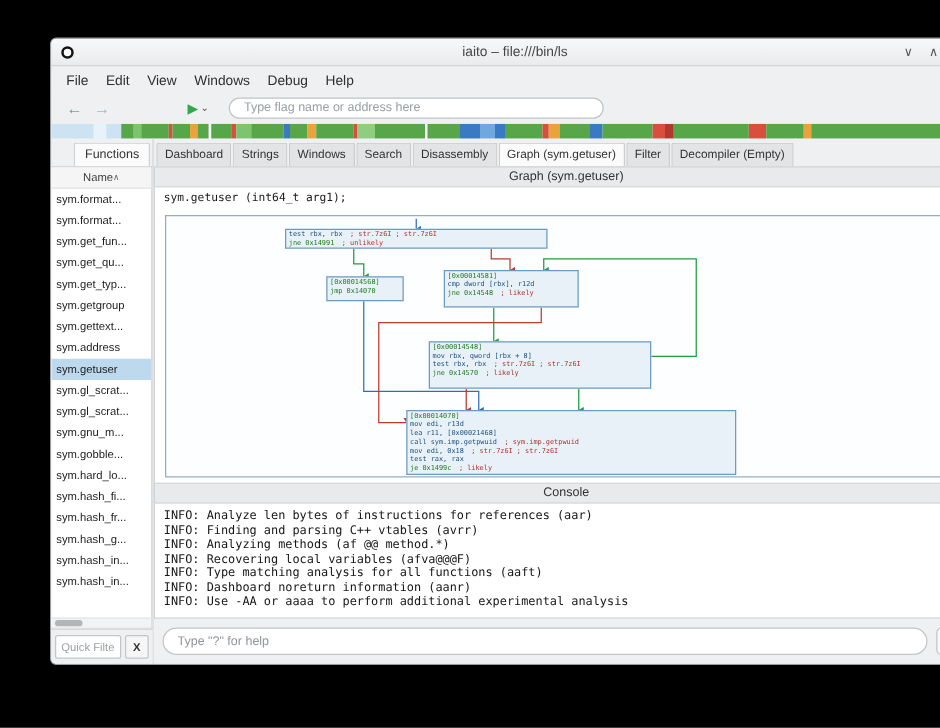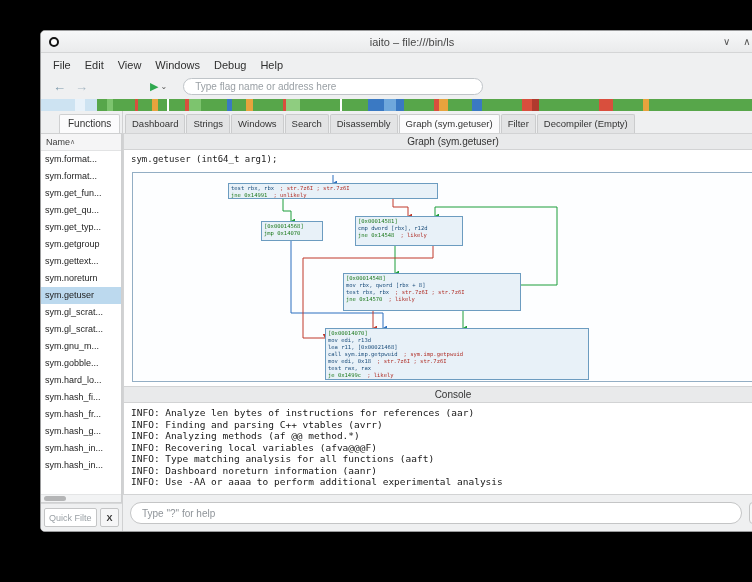--- a/index.html
+++ b/index.html
@@ -46,21 +46,21 @@
 
   
   .sidebar { width:82px; flex:none; display:flex; flex-direction:column; background:#eff0f1;
              border-right:1px solid #d0d1d2; }
   .side-tabrow { height:22px; display:flex; align-items:flex-end; padding-left:18px; flex:none; }
   .side-tab { font-size:10px; color:#333; background:#fbfbfc; border:1px solid #cfd0d1; border-bottom:none;
               border-radius:2px 2px 0 0; padding:3px 8px 4px; }
   .fn-panel { flex:1; display:flex; flex-direction:column; background:#fff; border:1px solid #cfd0d1;
               border-left:none; min-height:0; }
   .fn-header { height:17px; flex:none; background:#f5f5f6; border-bottom:1px solid #e2e3e4;
-               display:flex; align-items:center; justify-content:flex-start; padding:0 5px;
+               display:flex; align-items:center; justify-content:center; padding:0 5px;
                font-size:9px; color:#3c3c3c; }
   .fn-sort { font-size:7px; color:#666; }
   .fn-list { flex:1; overflow:hidden; }
   .fn-item { height:17px; line-height:17px; padding:0 4px; font-size:9px; color:#1d1d1d;
              white-space:nowrap; overflow:hidden; }
   .fn-item.selected { background:#bcd9ee; }
   .side-hscroll { height:8px; flex:none; background:#f2f3f4; border-top:1px solid #e4e5e6;
                   display:flex; align-items:center; }
   .hscroll-handle { width:22px; height:5px; border-radius:3px; background:#b4b5b6; margin-left:3px; }
   .quickfilter-row { height:28px; flex:none; display:flex; align-items:center; gap:3px; padding:0 3px;
@@ -209,21 +209,21 @@
           <span class="fn-sort">∧</span>
         </div>
         <div class="fn-list">
             <div class="fn-item">sym.format...</div>
             <div class="fn-item">sym.format...</div>
             <div class="fn-item">sym.get_fun...</div>
             <div class="fn-item">sym.get_qu...</div>
             <div class="fn-item">sym.get_typ...</div>
             <div class="fn-item">sym.getgroup</div>
             <div class="fn-item">sym.gettext...</div>
-            <div class="fn-item">sym.noreturn</div>
+            <div class="fn-item">sym.address</div>
             <div class="fn-item selected">sym.getuser</div>
             <div class="fn-item">sym.gl_scrat...</div>
             <div class="fn-item">sym.gl_scrat...</div>
             <div class="fn-item">sym.gnu_m...</div>
             <div class="fn-item">sym.gobble...</div>
             <div class="fn-item">sym.hard_lo...</div>
             <div class="fn-item">sym.hash_fi...</div>
             <div class="fn-item">sym.hash_fr...</div>
             <div class="fn-item">sym.hash_g...</div>
             <div class="fn-item">sym.hash_in...</div>

